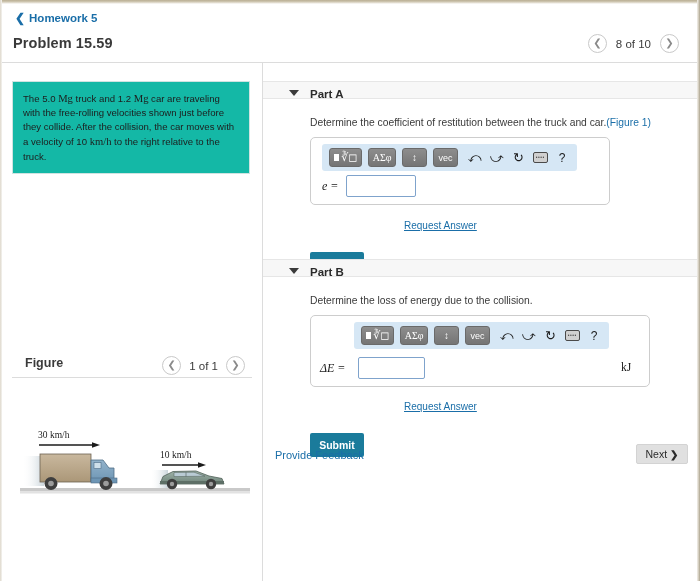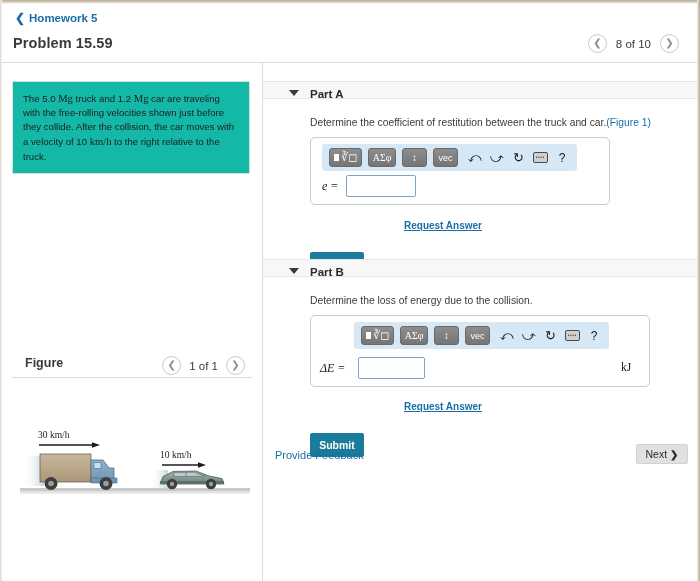--- a/index.html
+++ b/index.html
@@ -169,21 +169,21 @@
   }
 
   .submit-btn {
     position: absolute; width: 54px; height: 24px;
     background: #1a7b9b; color: #fff; border: none; border-radius: 2px;
     font-size: 10.5px; font-weight: bold; cursor: pointer;
     font-family: "Liberation Sans", sans-serif;
     margin-top: 36px;
   }
   .req-link {
-    position: absolute; font-size: 10px; font-weight: bold; color: #1a6ea8;
+    position: absolute; font-size: 10px; font-weight: normal; color: #1a6ea8;
     text-decoration: underline; cursor: pointer; padding-left: 28px;
   }
 
   .feedback-link {
     position: absolute; left: 12px; top: 386px;
     font-size: 11px; color: #1a6ea8; cursor: pointer;
   }
   .next-btn {
     position: absolute; right: 9px; top: 381px;
     width: 52px; height: 20px; background: #e0e0e0;

